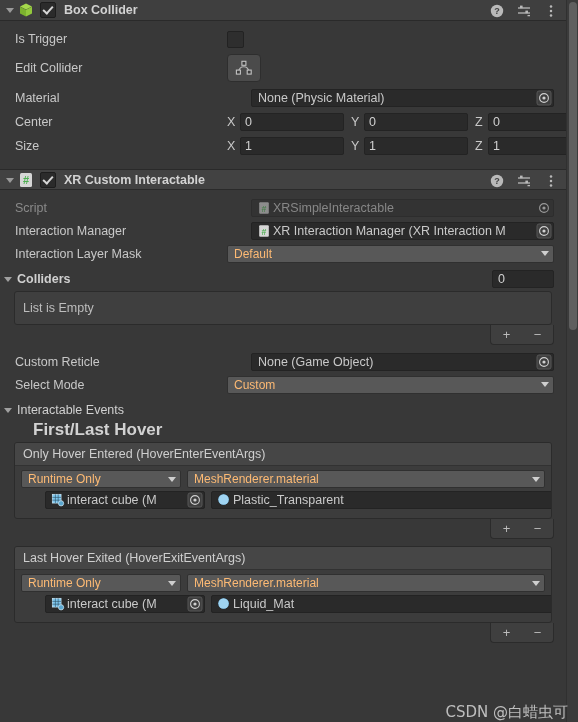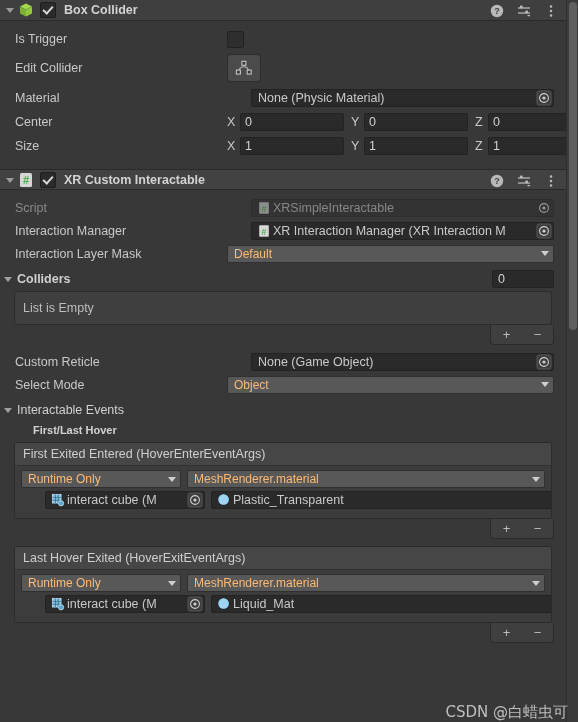--- a/index.html
+++ b/index.html
@@ -277,21 +277,21 @@
     margin-left: auto;
     margin-right: 12px;
     color: #bcbcbc;
     font-size: 13px;
   }
   .pm-row { display: flex; }
   .pm-sym { line-height: 1; user-select: none; }
 
   
   .ev-label {
-    font-size: 11px;
+    font-size: 17px;
     font-weight: bold;
     color: #d2d2d2;
     padding-left: 33px;
     height: 20px;
     line-height: 20px;
   }
   .ev-box {
     margin: 2px 14px 0 14px;
     border: 1px solid #2b2b2b;
     border-radius: 3px;
@@ -558,37 +558,37 @@
           </svg>
         </span>
       </span>
     </span>
   </div>
 
   <div class="row" style="height:23px">
     <span class="label">Select Mode</span>
     <span class="field" style="padding-right:12px">
       <span class="dropdown">
-        <span class="ddlabel">Object</span>
+        <span class="ddlabel">Custom</span>
         <span class="dd-arrow"></span>
       </span>
     </span>
   </div>
 
   <div style="height:4px"></div>
 
   <div class="sub-foldout">
     <span class="tri"></span>
     <span class="sub-title normal">Interactable Events</span>
   </div>
 
   <div class="ev-label">First/Last Hover</div>
 
   <div class="ev-box">
-    <div class="ev-head">First Exited Entered (HoverEnterEventArgs)</div>
+    <div class="ev-head">Only Hover Entered (HoverEnterEventArgs)</div>
     <div class="ev-body">
       <div class="ev-line">
         <span class="ev-left">
           <span class="dropdown">
             <span class="ddlabel">Runtime Only</span>
             <span class="dd-arrow"></span>
           </span>
         </span>
         <span class="ev-right">
           <span class="dropdown">

